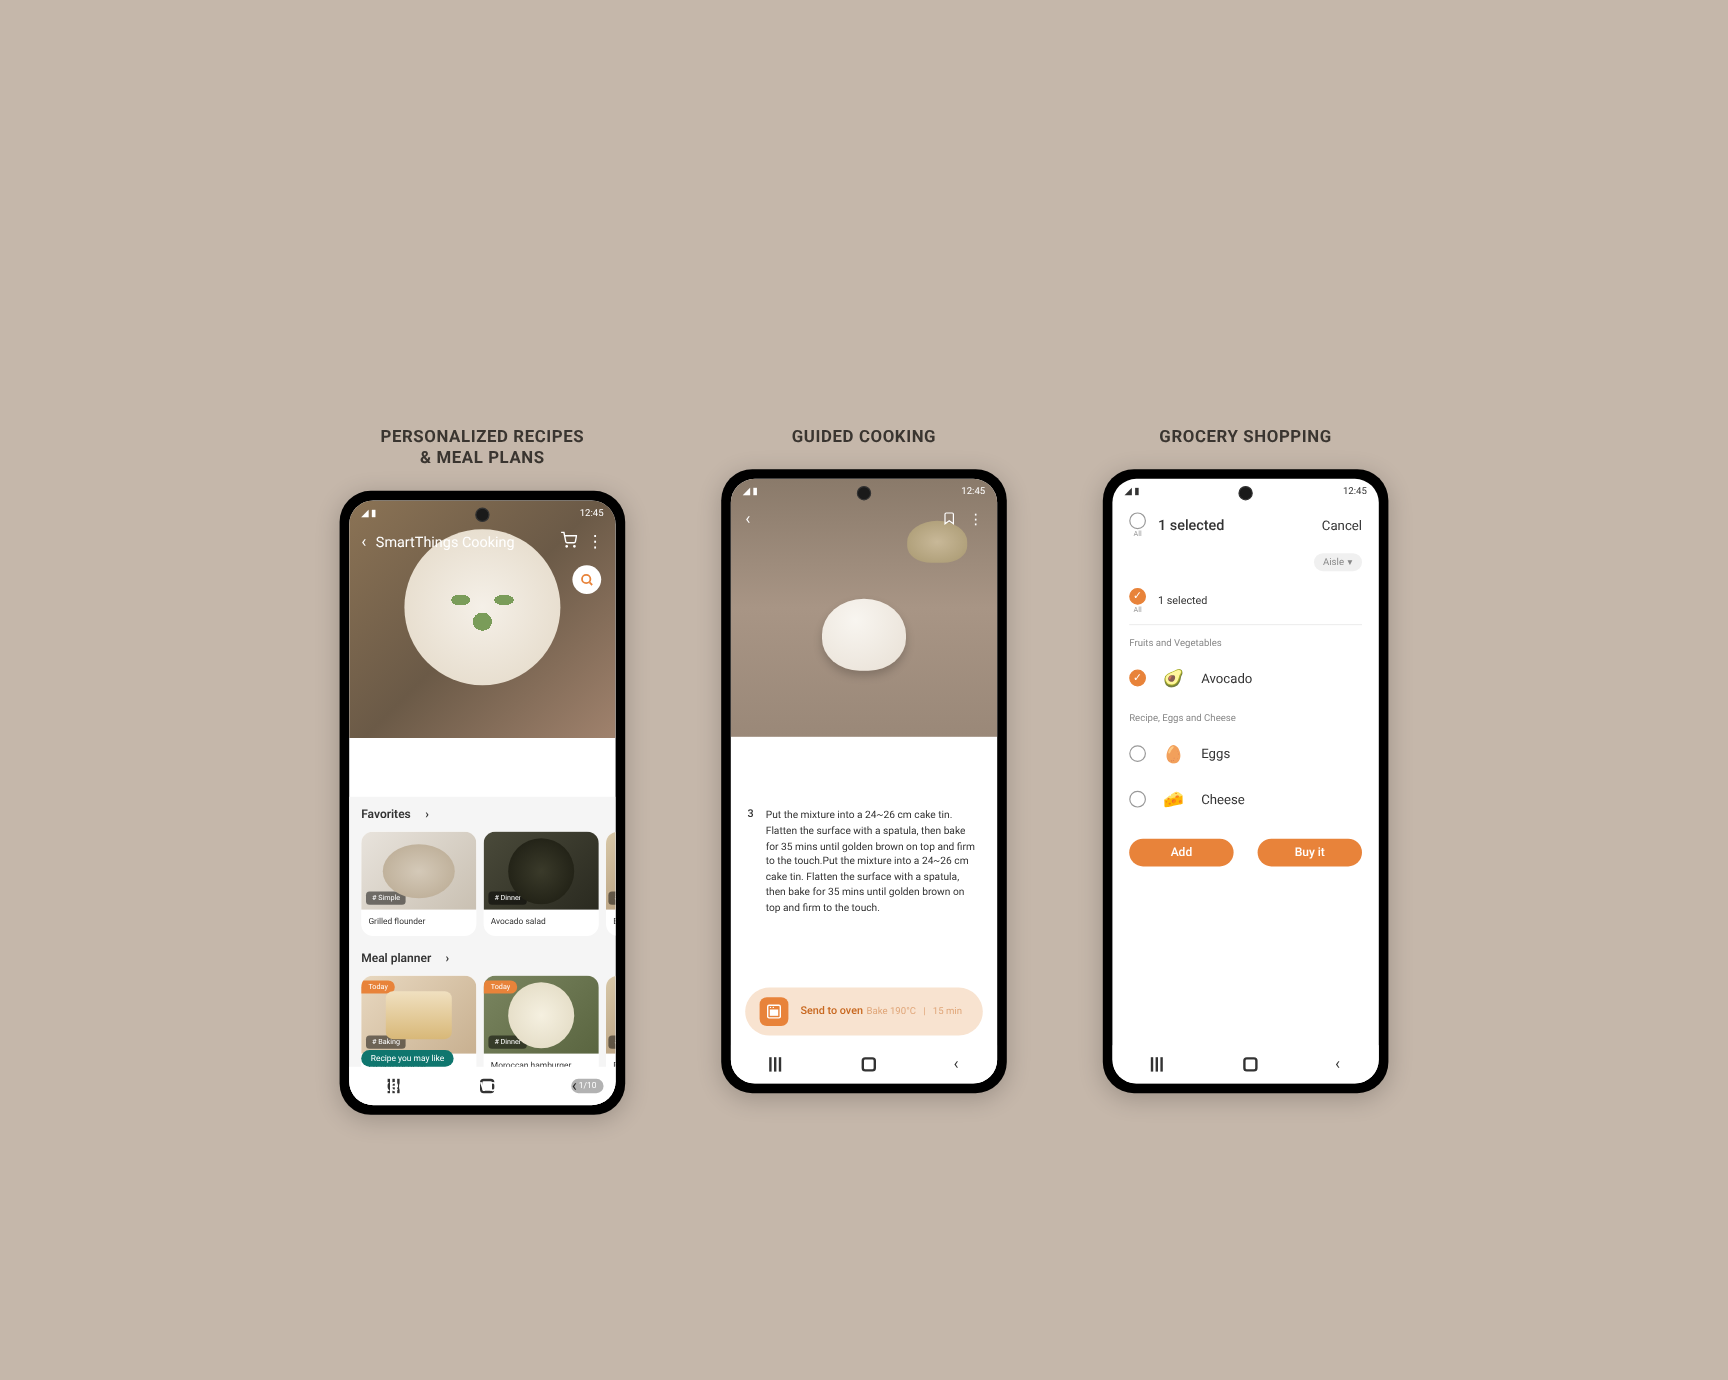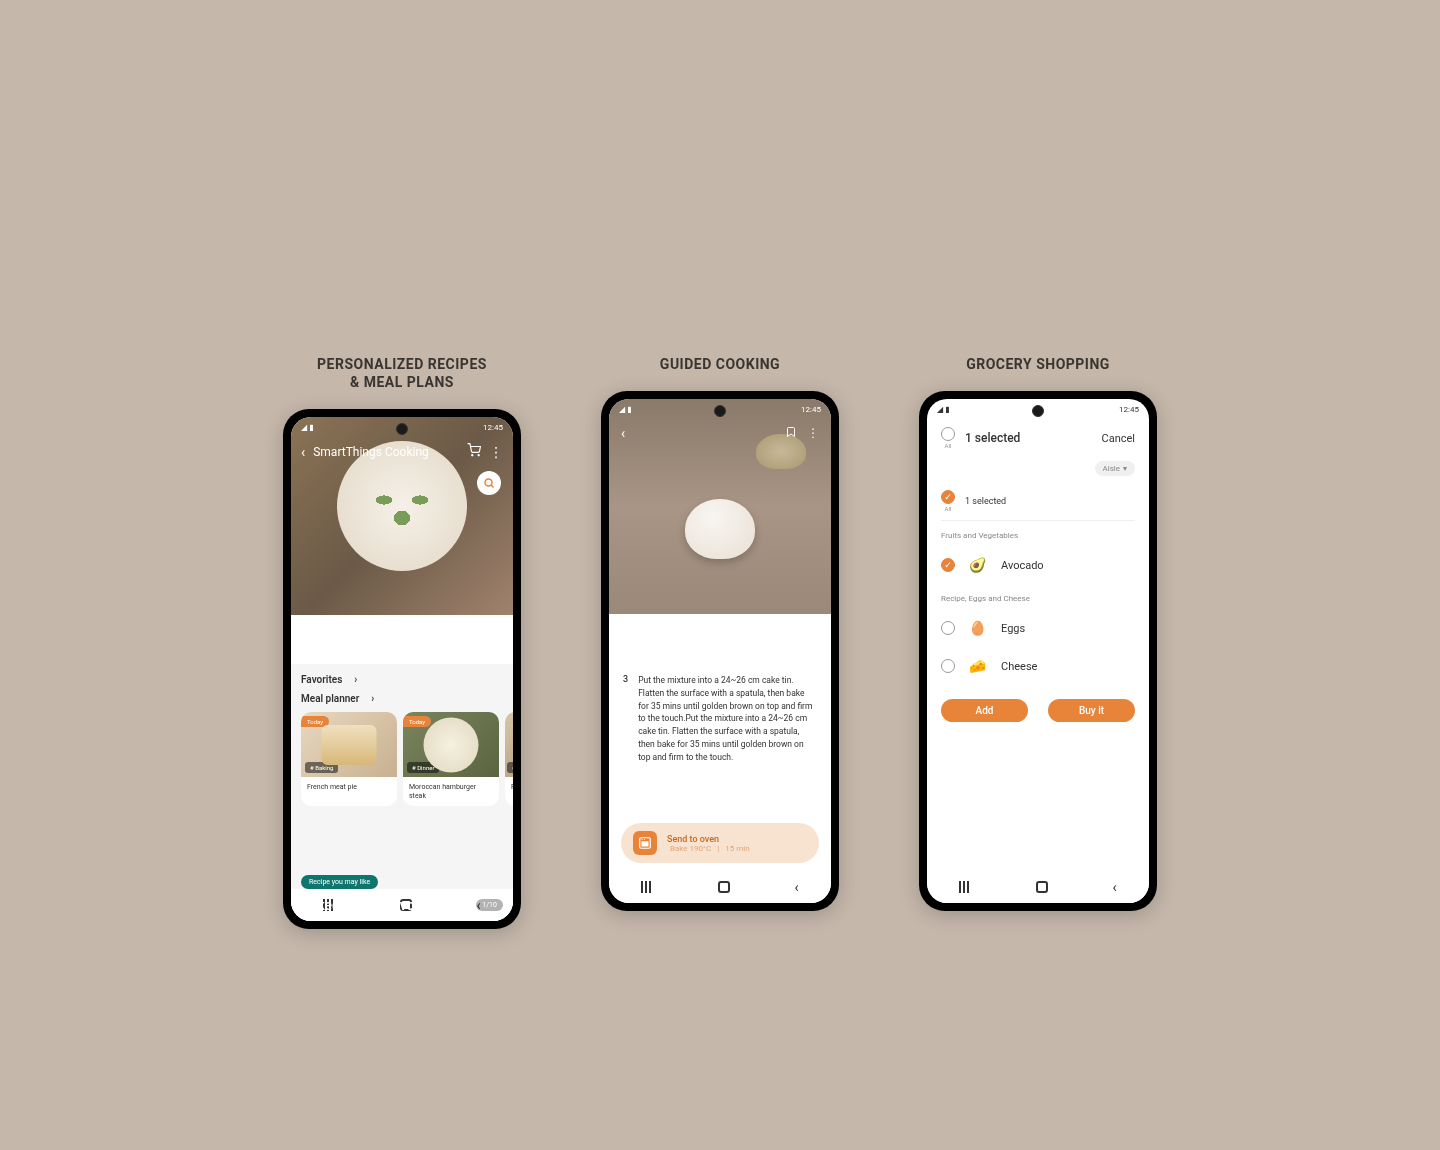--- a/index.html
+++ b/index.html
@@ -389,21 +389,21 @@
 .p2-send-icon {
   width: 24px;
   height: 24px;
   background: #e8833a;
   border-radius: 6px;
   display: flex;
   align-items: center;
   justify-content: center;
 }
 .p2-send-icon svg { width: 14px; height: 14px; fill: #fff; }
-.p2-send-text { display: flex; flex-direction: column; }
+.p2-send-text { display: flex; flex-direction: row; }
 .p2-send-title { font-size: 9px; color: #c86820; font-weight: 500; }
 .p2-send-sub { font-size: 8px; color: #c86820; }
 .p2-send-sub span { opacity: 0.5; margin: 0 3px; }
 
 
 .p3-topbar {
   display: flex;
   align-items: center;
   padding: 8px 14px;
   gap: 10px;
@@ -544,20 +544,40 @@
             </svg>
         </div>
         <div class="p1-badge">Recipe you may like</div>
         <div class="p1-hero-title">Baked eggs in avocado</div>
         <div class="p1-counter">1/10</div>
         <div class="p1-content">
           <div class="p1-section-header">
             <span>Favorites</span>
             <span>›</span>
           </div>
+          <div class="p1-cards">
+            <div class="p1-card">
+              <div class="p1-card-img flounder">
+                  <div class="p1-tag"># Simple</div>
+                </div>
+              <div class="p1-card-name">Grilled flounder</div>
+            </div>
+            <div class="p1-card">
+              <div class="p1-card-img salad">
+                  <div class="p1-tag"># Dinner</div>
+                </div>
+              <div class="p1-card-name">Avocado salad</div>
+            </div>
+            <div class="p1-card" style="width:20px">
+              <div class="p1-card-img partial">
+                  <div class="p1-tag" style="left:2px">#</div>
+                </div>
+              <div class="p1-card-name">Bac</div>
+            </div>
+          </div>
           <div class="p1-section-header">
             <span>Meal planner</span>
             <span>›</span>
           </div>
           <div class="p1-cards">
             <div class="p1-card">
               <div class="p1-card-img pie">
                 <div class="p1-today">Today</div>
                 <div class="p1-tag"># Baking</div>
               </div>

